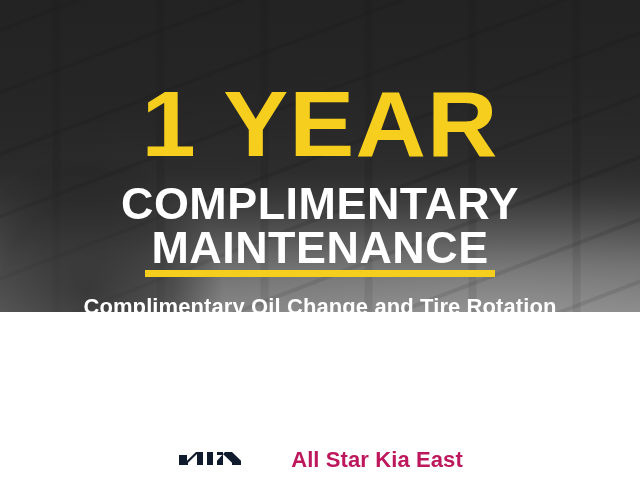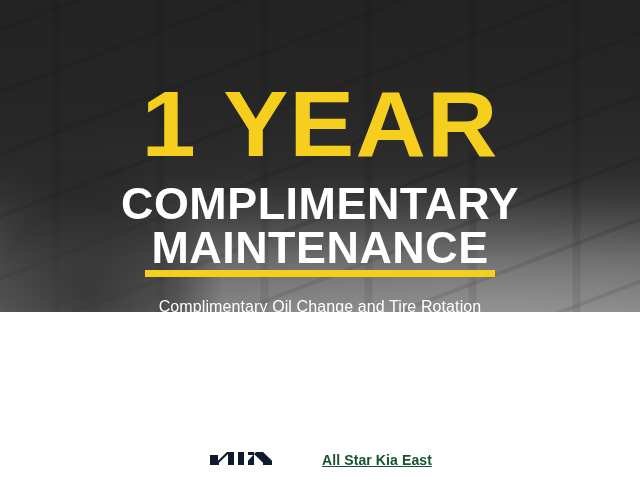--- a/index.html
+++ b/index.html
@@ -142,22 +142,22 @@
     width: 350px;
     height: 7px;
     background: #f6ce1d;
   }
 
   .offer-line {
     position: absolute;
     left: 0;
     right: 0;
     color: #ffffff;
-    font-weight: normal;
-    font-size: 16px;
+    font-weight: bold;
+    font-size: 22px;
     line-height: 30px;
     letter-spacing: 0.1px;
   }
   .offer-line.l1 { top: 292px; }
   .offer-line.l2 { top: 322px; }
 
   .disclaimer {
     position: absolute;
     left: 14px;
     right: 14px;
@@ -179,26 +179,25 @@
     background: #ffffff;
     display: flex;
     align-items: center;
     justify-content: center;
     gap: 22px;
   }
 
   .kia-logo { display: block; }
 
   .dealer-name {
-    color: #14532d;
-    font-size: 14px;
+    color: #be185d;
+    font-size: 22px;
     font-weight: bold;
     letter-spacing: 0.1px;
     white-space: nowrap;
-    text-decoration: underline;
   }
 </style>
 </head>
 <body>
 
 <div id="ad-banner">
 
   <div class="hero">
     <div class="bg-photo"></div>
     <div class="bg-car"></div>

